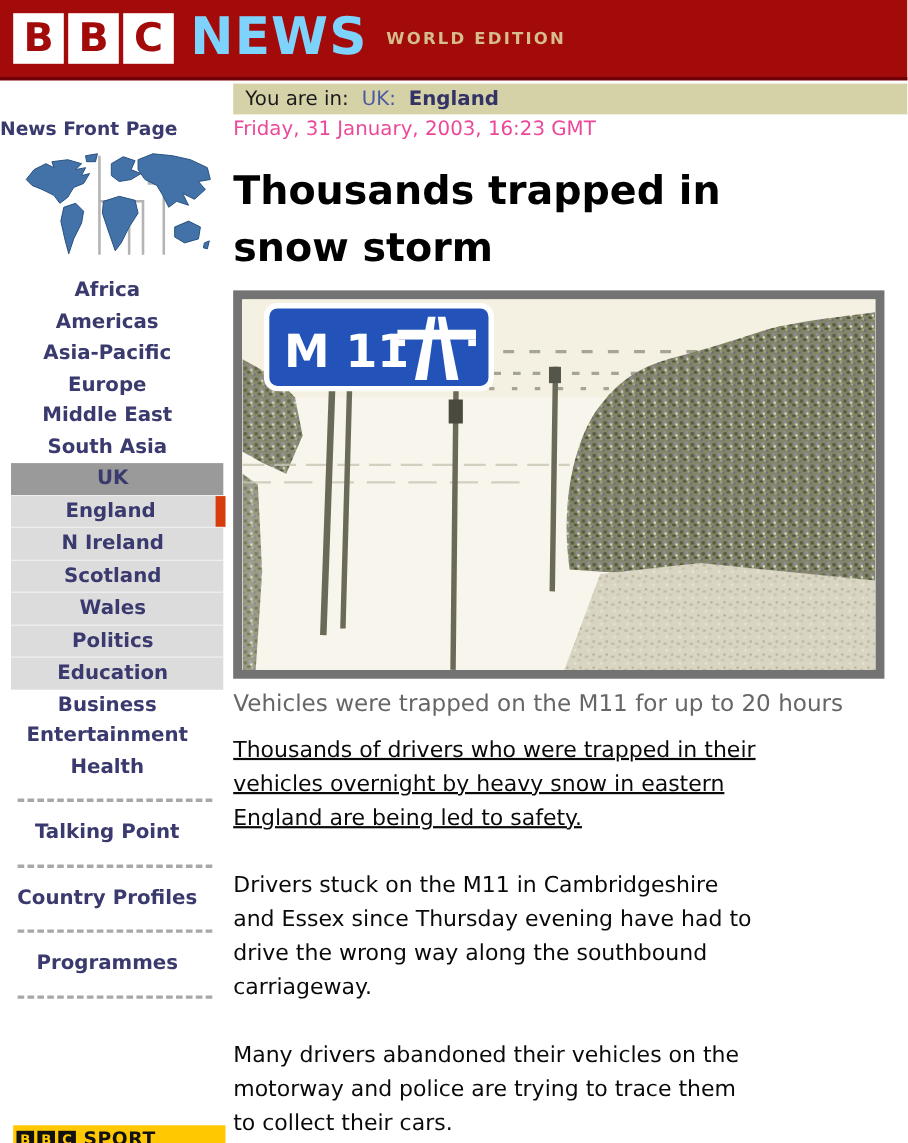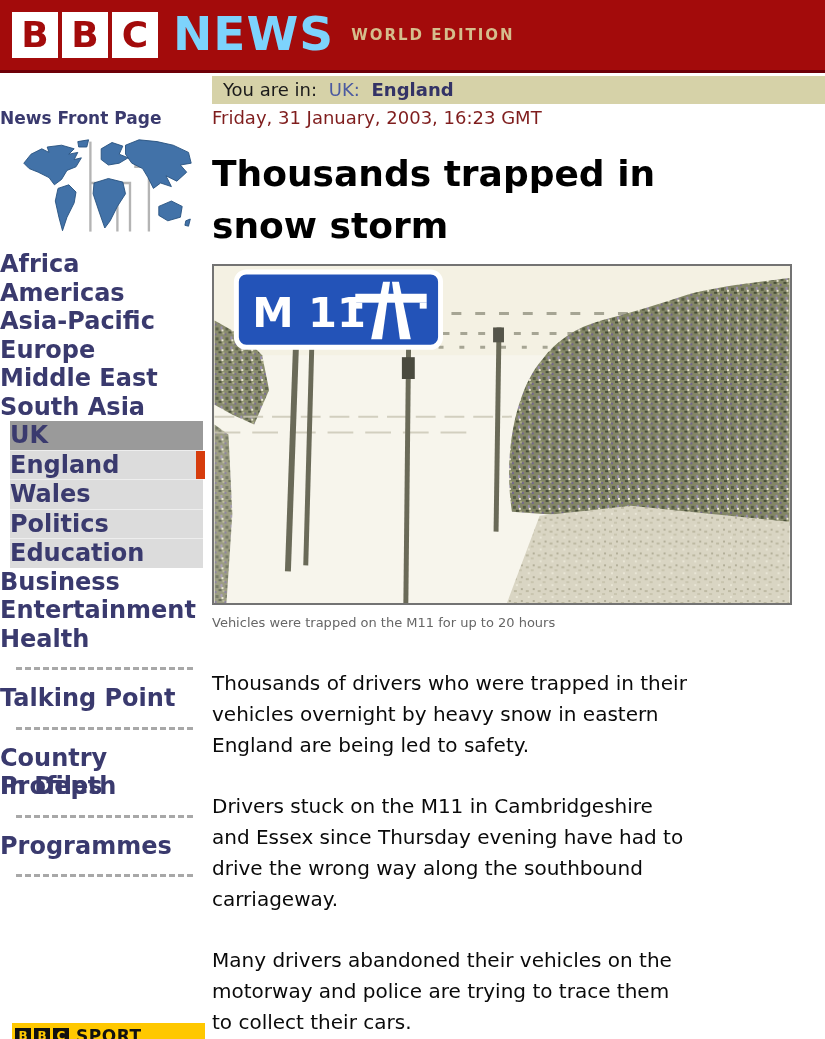--- a/index.html
+++ b/index.html
@@ -38,22 +38,22 @@
   .crumb .current{color:#333366;font-weight:bold;margin-left:6px;}
   
   .sidebar{position:absolute;left:0;top:104px;width:205px;}
   .front-link{
     padding-right:9px;margin-top:4px;
     color:#3a3a6e;font-size:17px;font-weight:bold;cursor:pointer;
   }
   .map-wrap{margin:10px 8px 0 18px;width:179px;height:99px;cursor:pointer;}
   .nav-list{margin-top:13px;}
   .nav-row{
-    height:28.5px;line-height:28.5px;text-align:left;padding-right:10px;
-    color:#3a3a6e;font-size:24px;font-weight:bold;cursor:pointer;
+    height:28.5px;line-height:28.5px;text-align:center;padding-right:10px;
+    color:#3a3a6e;font-size:18px;font-weight:bold;cursor:pointer;
     position:relative;
   }
   .nav-row.uk{background:#9a9a9a;margin-left:10px;margin-right:2px;padding-right:8px;}
   .nav-row.shade{background:#dcdcdc;margin-left:10px;margin-right:2px;padding-right:8px;border-top:1px solid #eeeeee;}
   .nav-row.current{padding-right:12px;}
   .marker{
     position:absolute;right:-2px;top:0;bottom:0;width:9px;background:#d63c0c;
   }
   .sep{
     border-top:3px dashed #a8a8a8;margin:14px 12px 14px 16px;height:0;
@@ -63,35 +63,35 @@
     position:absolute;left:12px;top:1023px;width:193px;height:26px;
     background:#ffc800;display:flex;align-items:center;cursor:pointer;
   }
   .sport .s-block{
     width:16px;height:16px;background:#111111;color:#ffc800;
     font-size:12px;font-weight:bold;line-height:16px;text-align:center;margin-left:3px;
   }
   .sport .s-label{color:#111111;font-size:17px;font-weight:bold;margin-left:7px;letter-spacing:0.5px;}
   
   .main{position:absolute;left:212px;top:104px;width:613px;}
-  .date-line{margin-top:3px;font-size:18px;color:#7f1d1d;}
+  .date-line{margin-top:3px;font-size:18px;color:#ec4899;}
   .headline{
     margin-top:20px;font-size:36px;line-height:52px;font-weight:bold;color:#000000;
     white-space:pre-line;
   }
   .photo-frame{
-    margin-top:12px;width:576px;height:337px;border:2px solid #737373;
+    margin-top:12px;width:576px;height:337px;border:8px solid #737373;
     overflow:hidden;background:#f4f1e3;
   }
-  .caption{margin-top:10px;font-size:13px;color:#666666;}
+  .caption{margin-top:10px;font-size:21px;color:#666666;}
   .body-copy p{
     margin:30px 0 0 0;font-size:20px;line-height:31px;color:#0a0a0a;
     white-space:pre-line;
   }
-  .body-copy p:first-child{margin-top:38px;}
+  .body-copy p:first-child{margin-top:15px;text-decoration:underline;}
 </style>
 </head>
 <body>
 
 <div class="banner">
   <div class="bbc-blocks">
     <div class="bbc-block">B</div>
     <div class="bbc-block">B</div>
     <div class="bbc-block">C</div>
   </div>
@@ -136,31 +136,32 @@
     <div class="nav-row">Americas</div>
     <div class="nav-row">Asia-Pacific</div>
     <div class="nav-row">Europe</div>
     <div class="nav-row">Middle East</div>
     <div class="nav-row">South Asia</div>
     <div class="nav-row uk">UK</div>
     <div class="nav-row shade current">
       <span>England</span>
       <span class="marker"></span>
     </div>
+    <div class="nav-row shade">N Ireland</div>
+    <div class="nav-row shade">Scotland</div>
     <div class="nav-row shade">Wales</div>
     <div class="nav-row shade">Politics</div>
     <div class="nav-row shade">Education</div>
     <div class="nav-row">Business</div>
     <div class="nav-row">Entertainment</div>
     <div class="nav-row">Health</div>
     <div class="sep"></div>
     <div class="nav-row">Talking Point</div>
     <div class="sep"></div>
     <div class="nav-row">Country Profiles</div>
-    <div class="nav-row">In Depth</div>
     <div class="sep"></div>
     <div class="nav-row">Programmes</div>
     <div class="sep"></div>
   </div>
 </div>
 
 <div class="sport">
   <span class="s-block">B</span>
   <span class="s-block">B</span>
   <span class="s-block">C</span>

